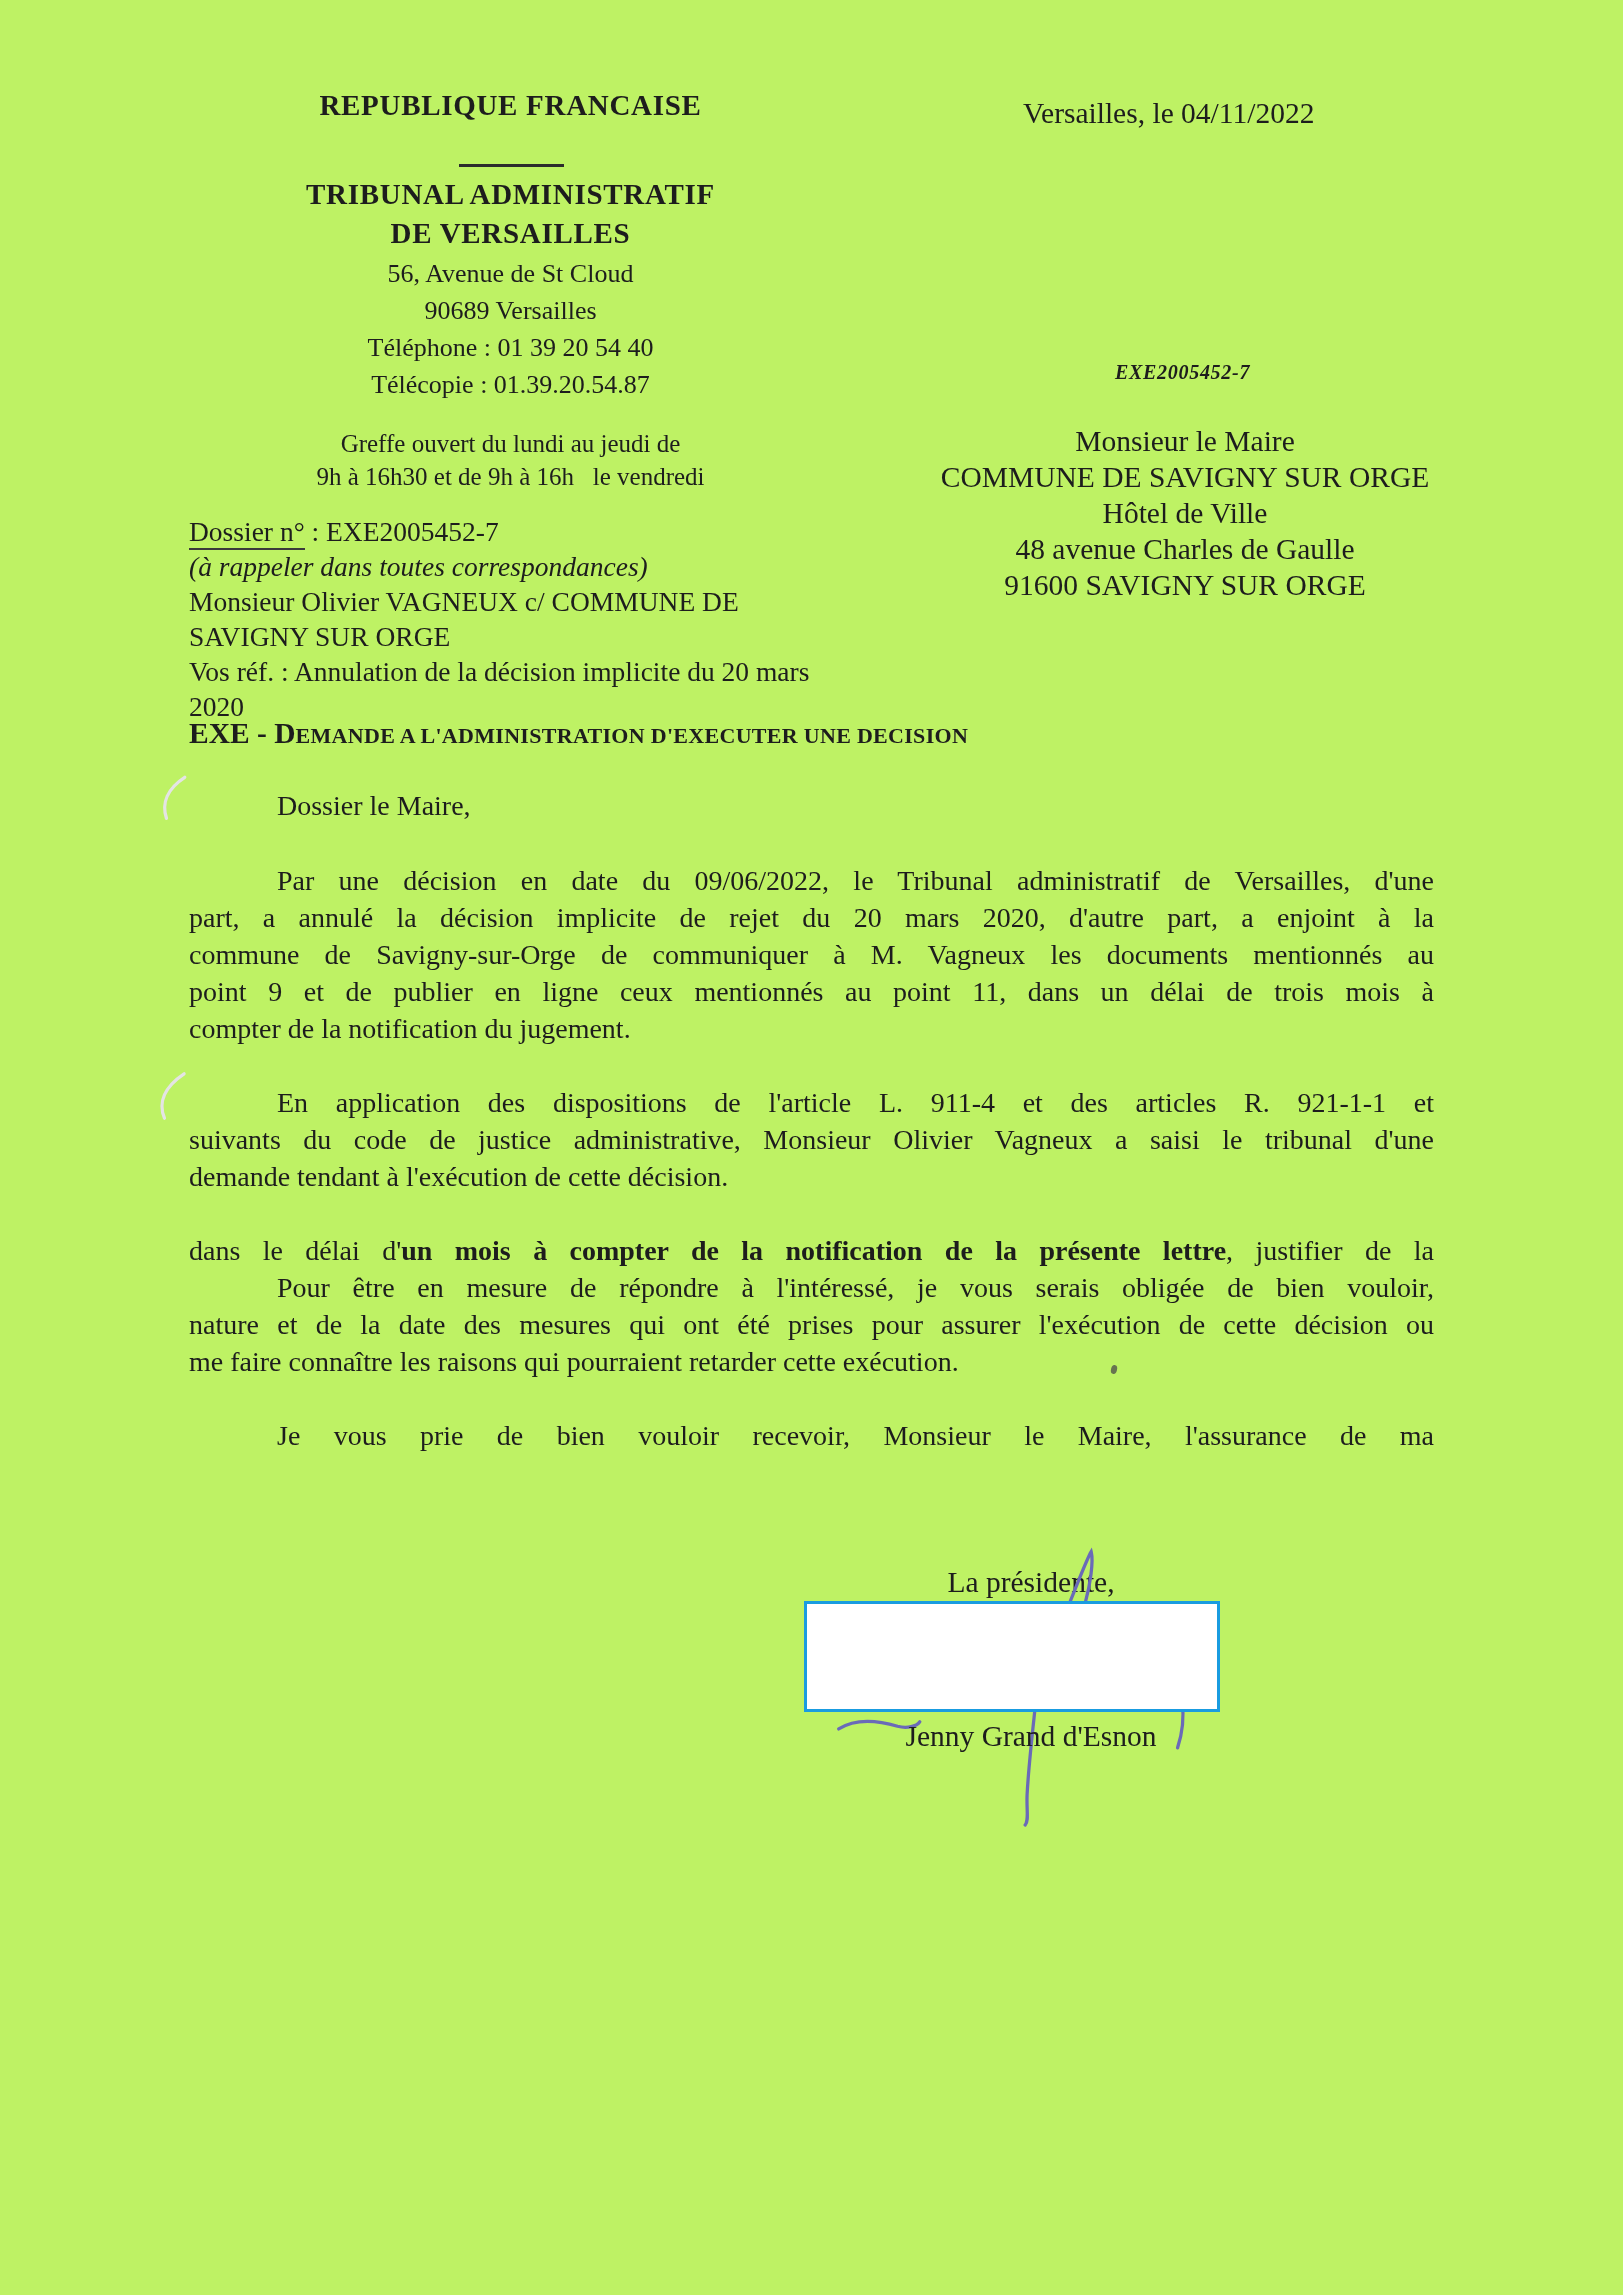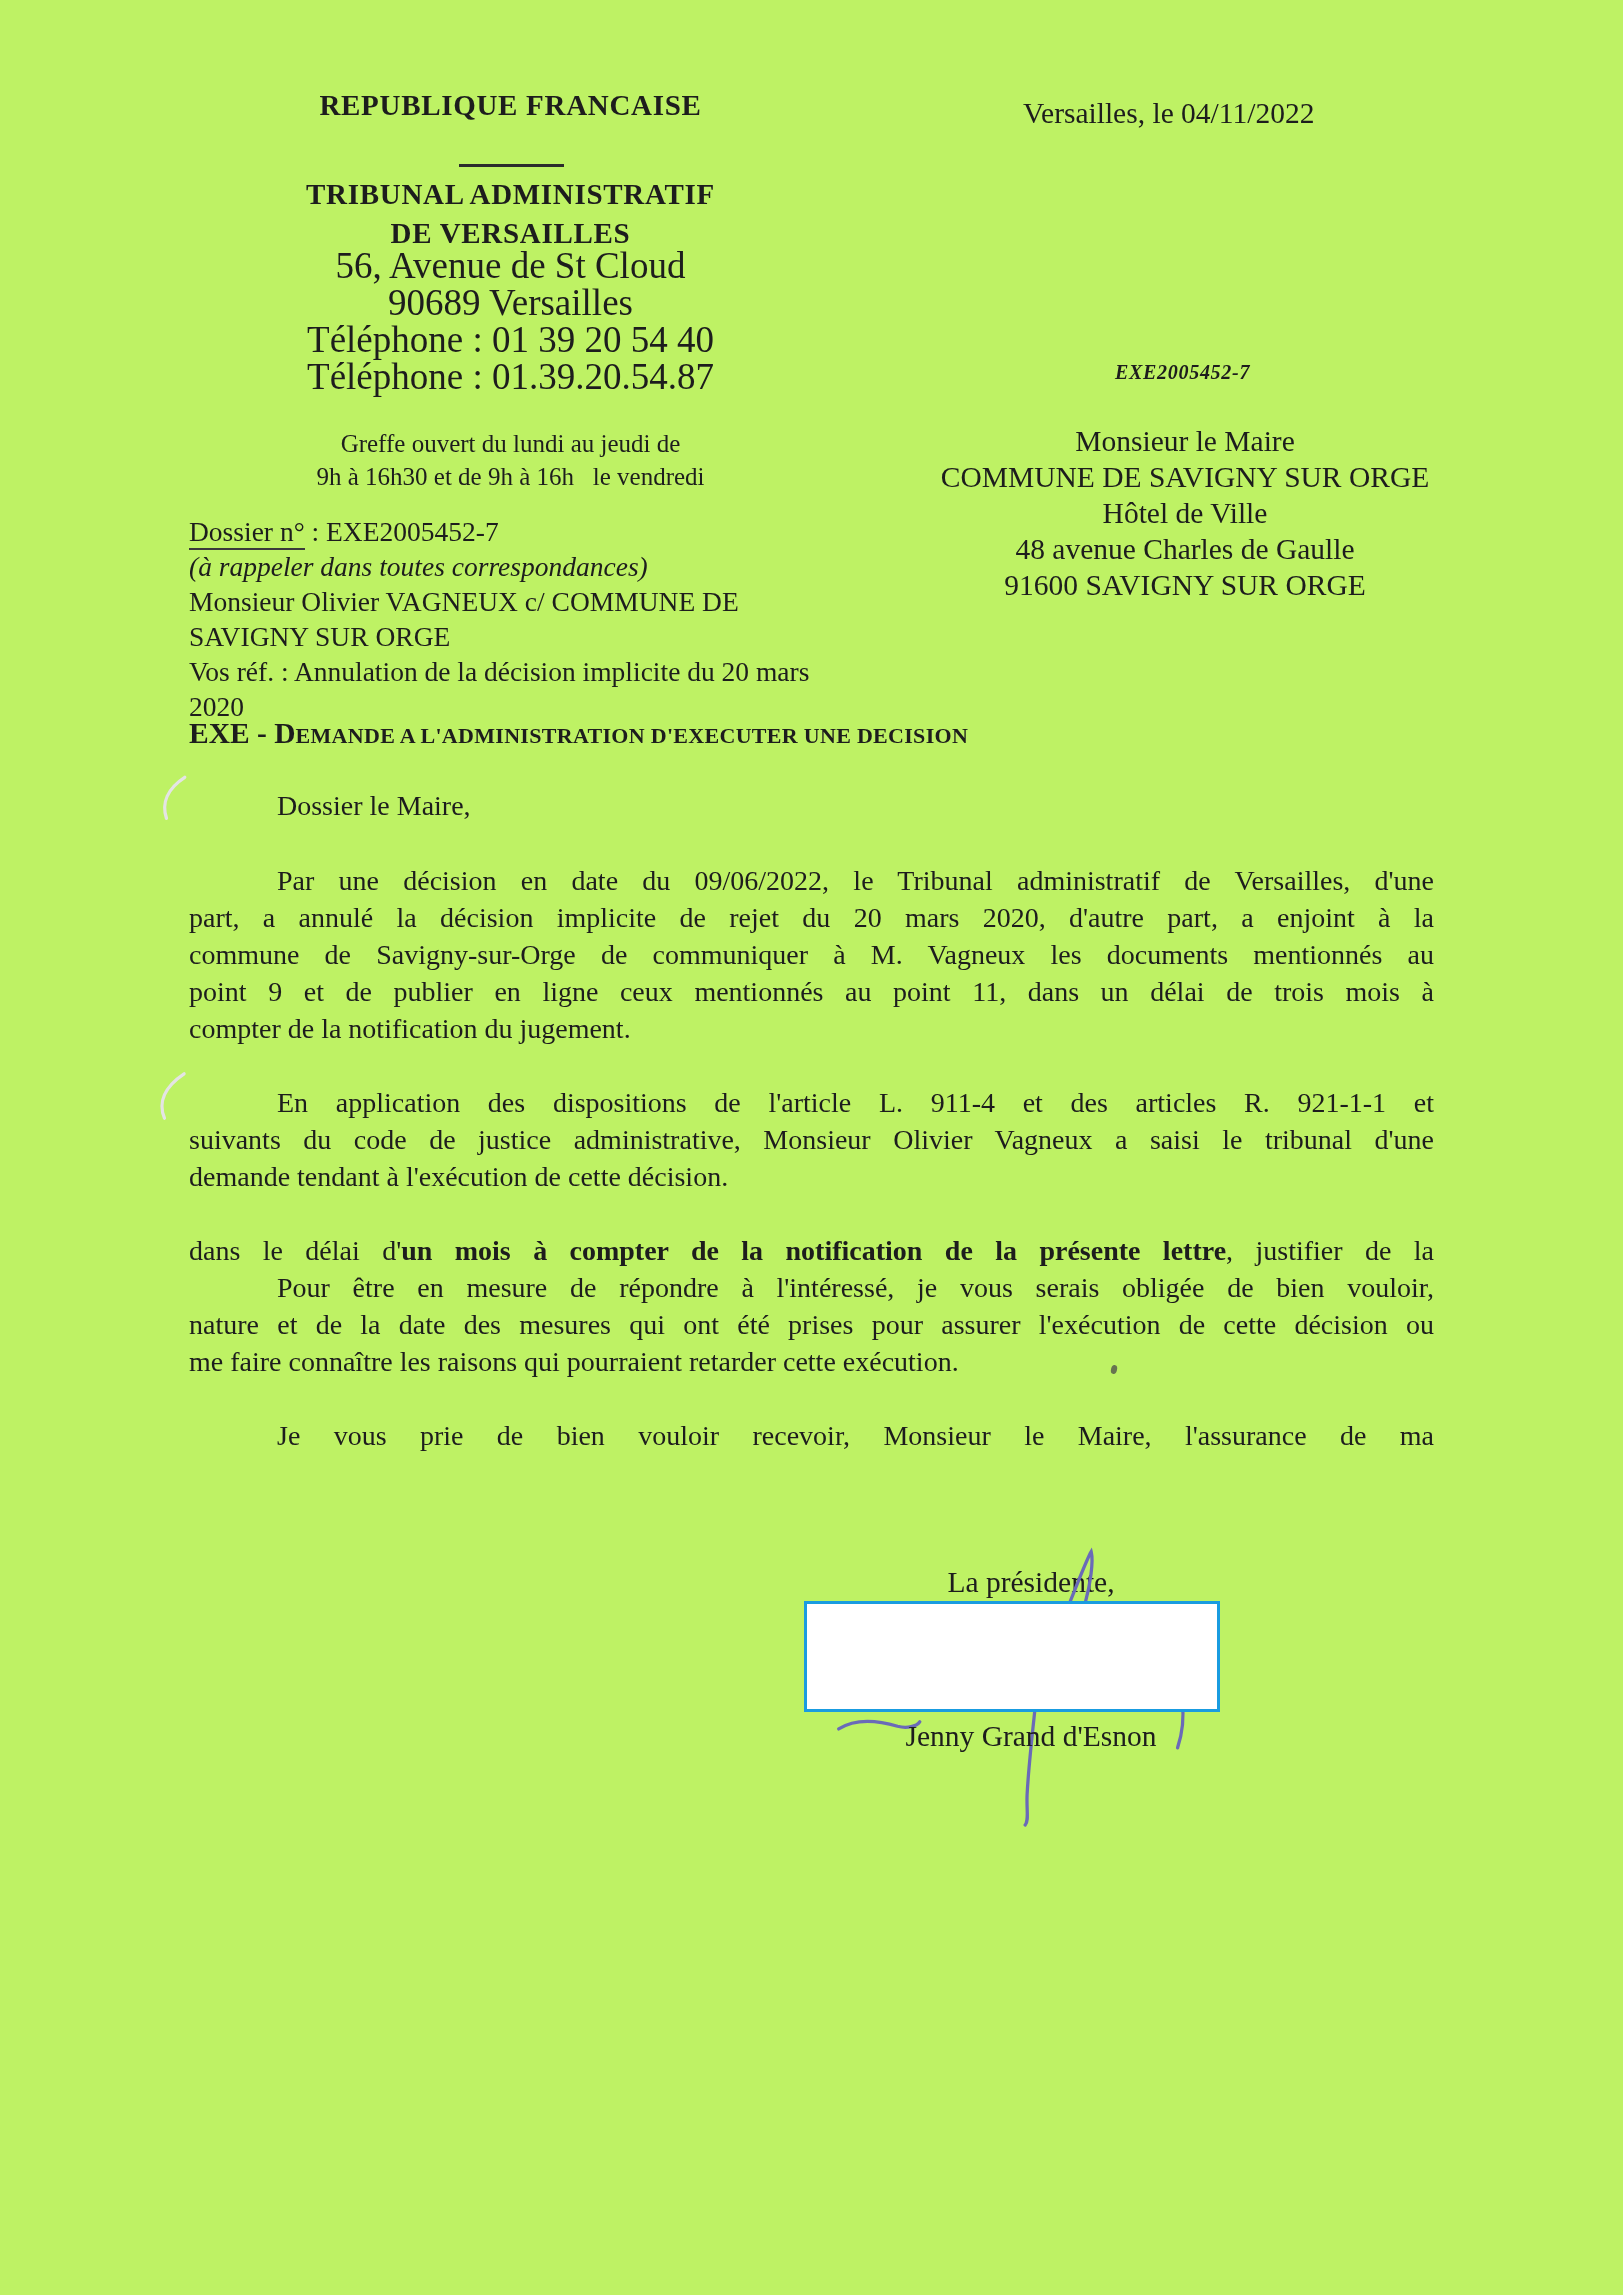--- a/index.html
+++ b/index.html
@@ -9,21 +9,21 @@
   .abs{position:absolute;}
   .ctr{text-align:center;}
   .nowrap{white-space:nowrap;}
   .b{font-weight:bold;}
   .i{font-style:italic;}
 
   
   .republic{left:183px;top:89px;width:655px;font-size:29px;font-weight:bold;letter-spacing:0.7px;}
   .hdr-rule{left:459px;top:164px;width:105px;height:2.6px;background:#2c2c2c;}
   .court{left:183px;top:175px;width:655px;font-size:29px;font-weight:bold;line-height:39px;letter-spacing:0.7px;}
-  .addr{left:183px;top:247px;width:655px;font-size:37px;line-height:37px;}
+  .addr{left:183px;top:255px;width:655px;font-size:26px;line-height:37px;}
   .greffe{left:183px;top:427px;width:655px;font-size:25px;line-height:33px;}
   .dateline{left:1023px;top:97px;font-size:29.5px;}
   .case-ref{left:1115px;top:361px;font-size:20px;font-weight:bold;font-style:italic;letter-spacing:0.7px;}
   .recipient{left:897px;top:423px;width:576px;font-size:29.5px;line-height:36px;}
 
   .dossier{left:189px;top:514px;width:759px;font-size:27.5px;line-height:35px;}
   .u-lbl{border-bottom:2px solid #3a3a3a;padding-bottom:0.7px;}
 
   .subject{left:189px;top:717px;width:982px;font-weight:bold;font-size:29.5px;}
   .subject .small{font-size:22px;letter-spacing:0.3px;}
@@ -54,21 +54,21 @@
   <div class="abs republic ctr nowrap">REPUBLIQUE FRANCAISE</div>
   <div class="abs hdr-rule"></div>
   <div class="abs court ctr">
     <div class="nowrap">TRIBUNAL ADMINISTRATIF</div>
     <div class="nowrap">DE VERSAILLES</div>
   </div>
   <div class="abs addr ctr">
     <div class="nowrap">56, Avenue de St Cloud</div>
     <div class="nowrap">90689 Versailles</div>
     <div class="nowrap">Téléphone : 01 39 20 54 40</div>
-    <div class="nowrap">Téléphone : 01.39.20.54.87</div>
+    <div class="nowrap">Télécopie : 01.39.20.54.87</div>
   </div>
   <div class="abs greffe ctr">
     <div class="nowrap">Greffe ouvert du lundi au jeudi de</div>
     <div class="nowrap">9h à 16h30 et de 9h à 16h&nbsp;&nbsp; le vendredi</div>
   </div>
 
   <div class="abs dateline nowrap">Versailles, le 04/11/2022</div>
   <div class="abs case-ref nowrap">EXE2005452-7</div>
 
   <div class="abs recipient ctr">

